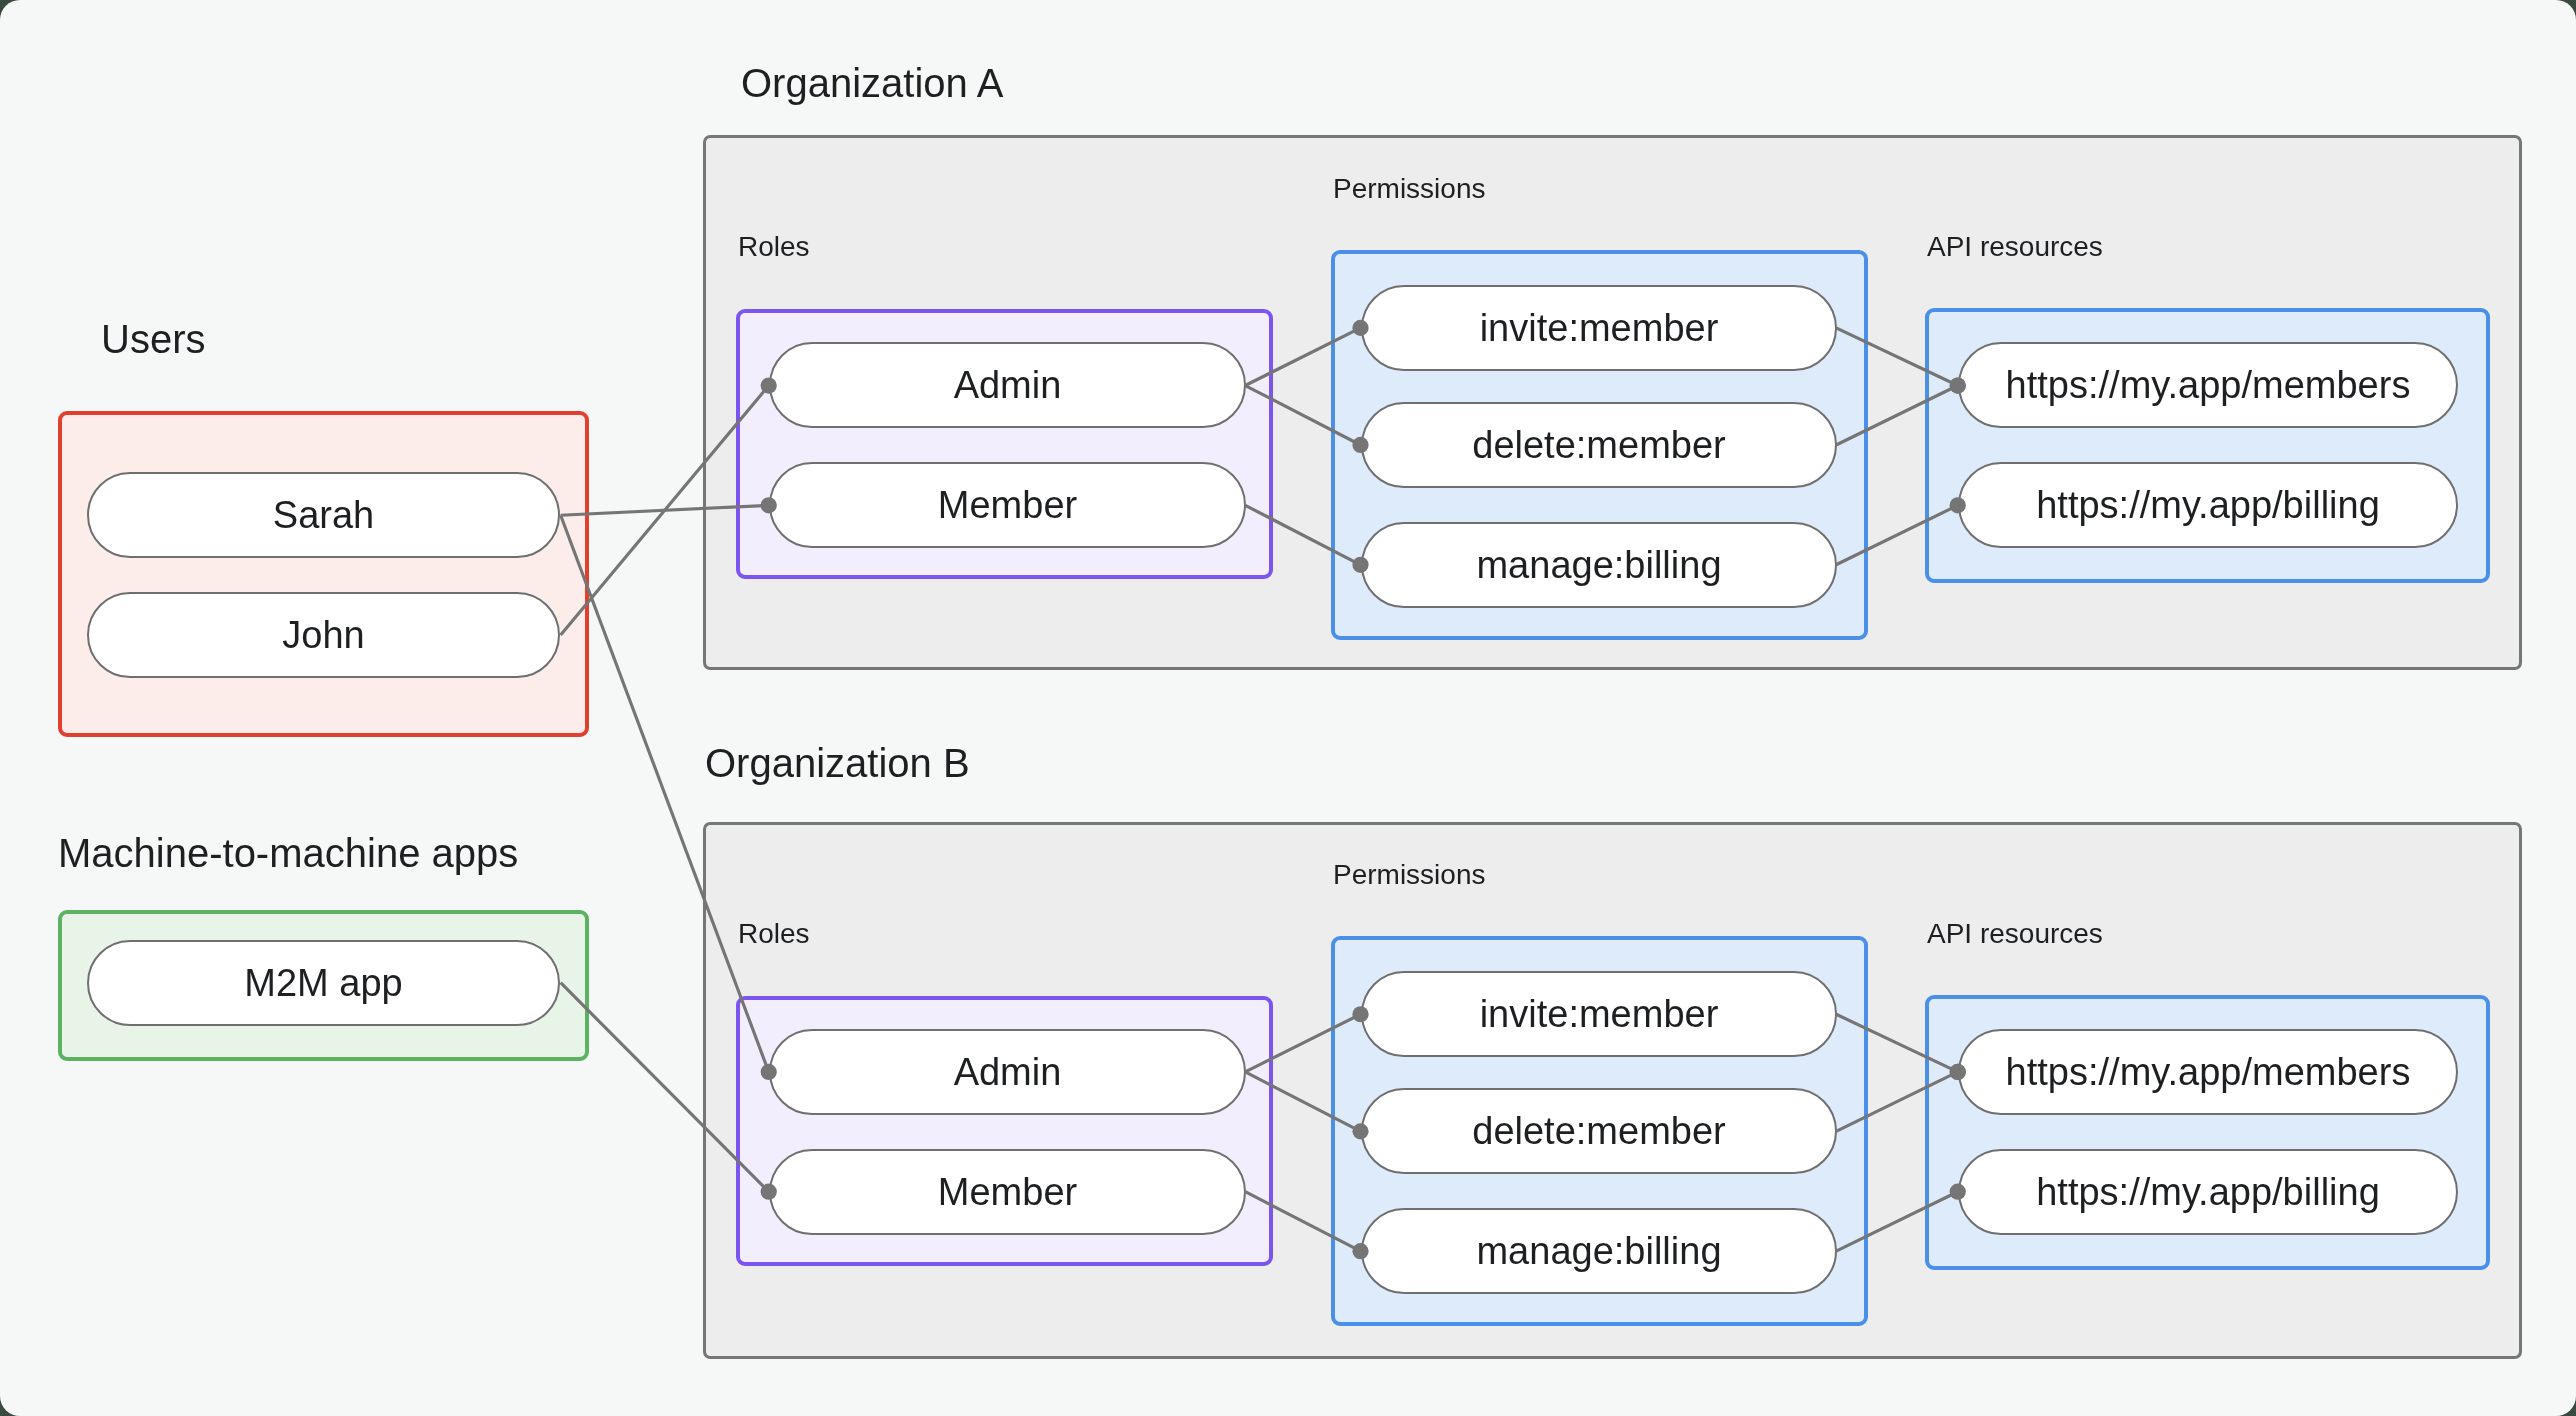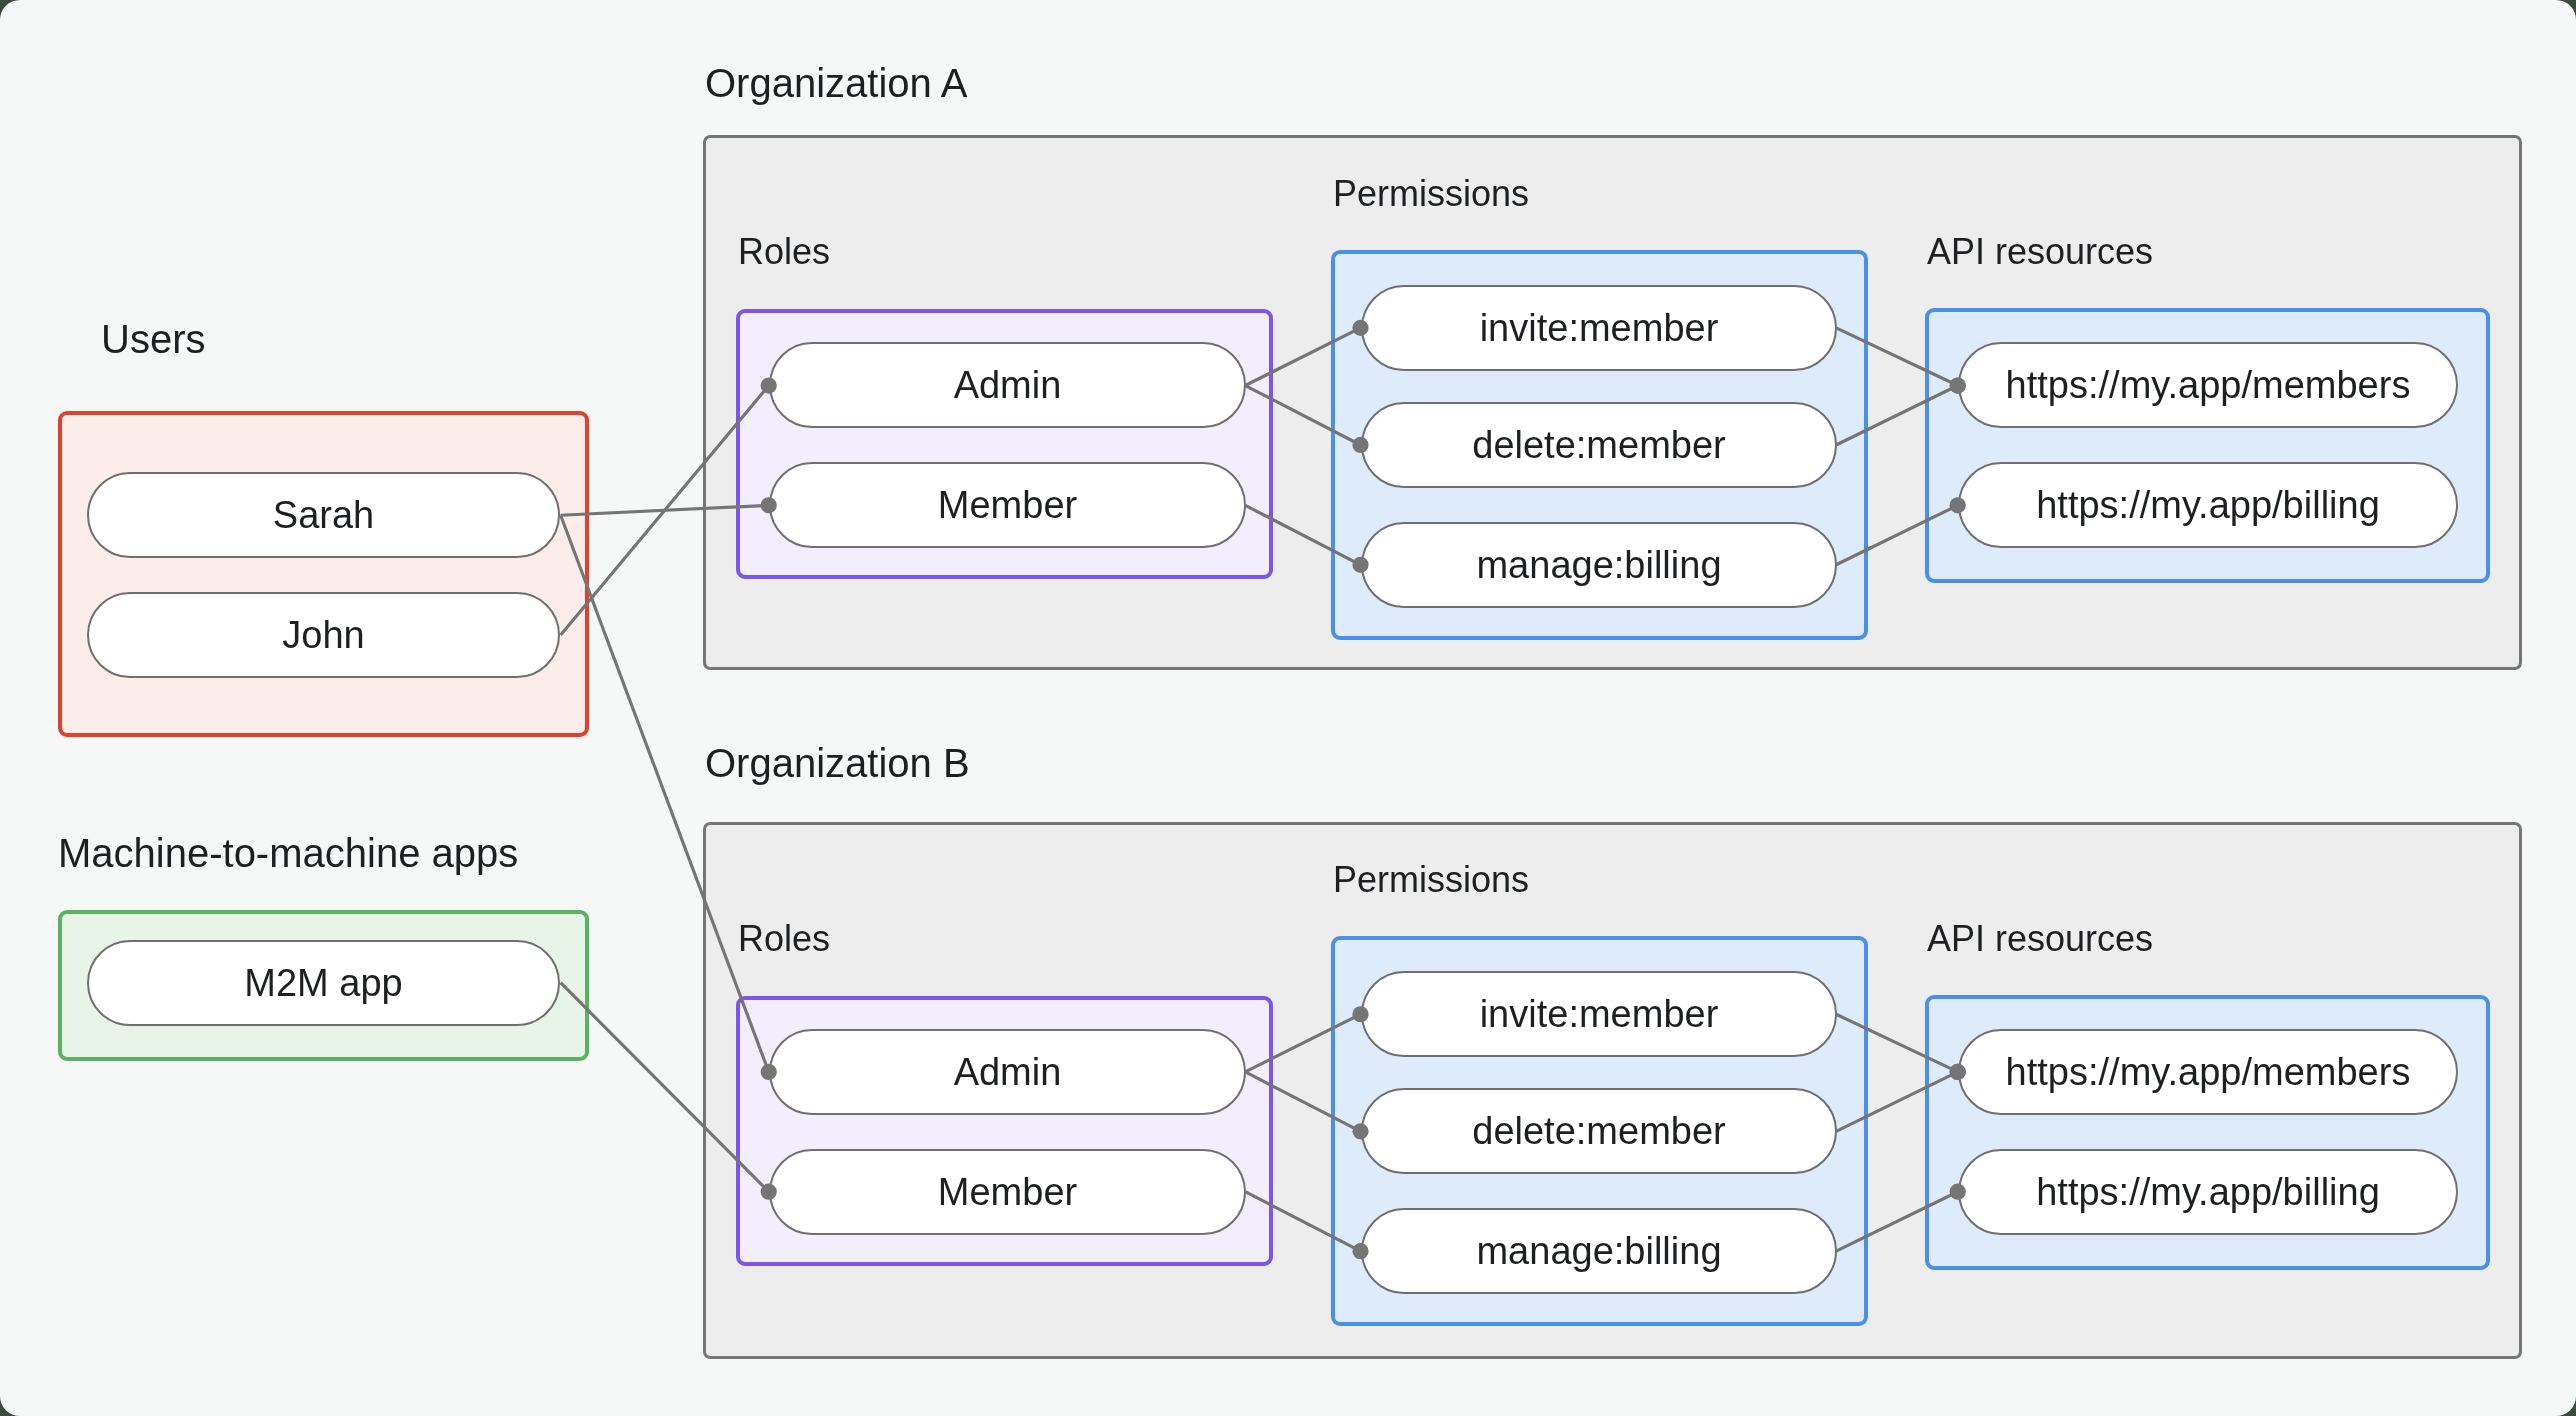--- a/index.html
+++ b/index.html
@@ -10,21 +10,21 @@
   }
   #canvas{
     position:relative;width:2576px;height:1416px;
     background:#f6f7f7;border-radius:20px;overflow:hidden;
     color:#1d1f21;
   }
   .group-label{
     position:absolute;font-size:40px;line-height:1.1;color:#1d1f21;white-space:nowrap;
   }
   .section-label{
-    position:absolute;font-size:36px;line-height:1.1;color:#1d1f21;white-space:nowrap;
+    position:absolute;font-size:28px;line-height:1.1;color:#1d1f21;white-space:nowrap;
   }
   .box{position:absolute;box-sizing:border-box;}
   .org-box{
     background:#ededee;border:3.6px solid #767676;border-radius:7.2px;
   }
   .red-box{background:#fcedeb;border:4.5px solid #e2402f;border-radius:9px;}
   .green-box{background:#e9f4e8;border:4.5px solid #5cb261;border-radius:9px;}
   .purple-box{background:#f3eefd;border:4.5px solid #7c55f0;border-radius:9px;}
   .blue-box{background:#ddebfa;border:4.5px solid #4a90e8;border-radius:9px;}
   .pill{
@@ -42,21 +42,21 @@
 
   <div class="group-label" style="left:58px;top:317px;margin-left:43px;">Users</div>
   <div class="box red-box" style="left:58px;top:411px;width:531px;height:326px;"></div>
   <div class="pill" style="left:87px;top:472px;width:473px;">Sarah</div>
   <div class="pill" style="left:87px;top:592px;width:473px;">John</div>
 
   <div class="group-label" style="left:58px;top:831px;">Machine-to-machine apps</div>
   <div class="box green-box" style="left:58px;top:910px;width:531px;height:151px;"></div>
   <div class="pill" style="left:87px;top:940px;width:473px;">M2M app</div>
 
-  <div class="group-label" style="left:705px;top:61px;">Organization A</div>
+  <div class="group-label" style="left:741px;top:61px;">Organization A</div>
   <div class="box org-box" style="left:703px;top:135px;width:1819px;height:535px;"></div>
 
   <div class="section-label" style="left:738px;top:232px;">Roles</div>
   <div class="box purple-box" style="left:736px;top:309px;width:537px;height:270px;"></div>
   <div class="pill" style="left:769px;top:342px;width:477px;">Admin</div>
   <div class="pill" style="left:769px;top:462px;width:477px;">Member</div>
 
   <div class="section-label" style="left:1333px;top:174px;">Permissions</div>
   <div class="box blue-box" style="left:1331px;top:250px;width:537px;height:390px;"></div>
   <div class="pill" style="left:1361px;top:285px;width:476px;">invite:member</div>

